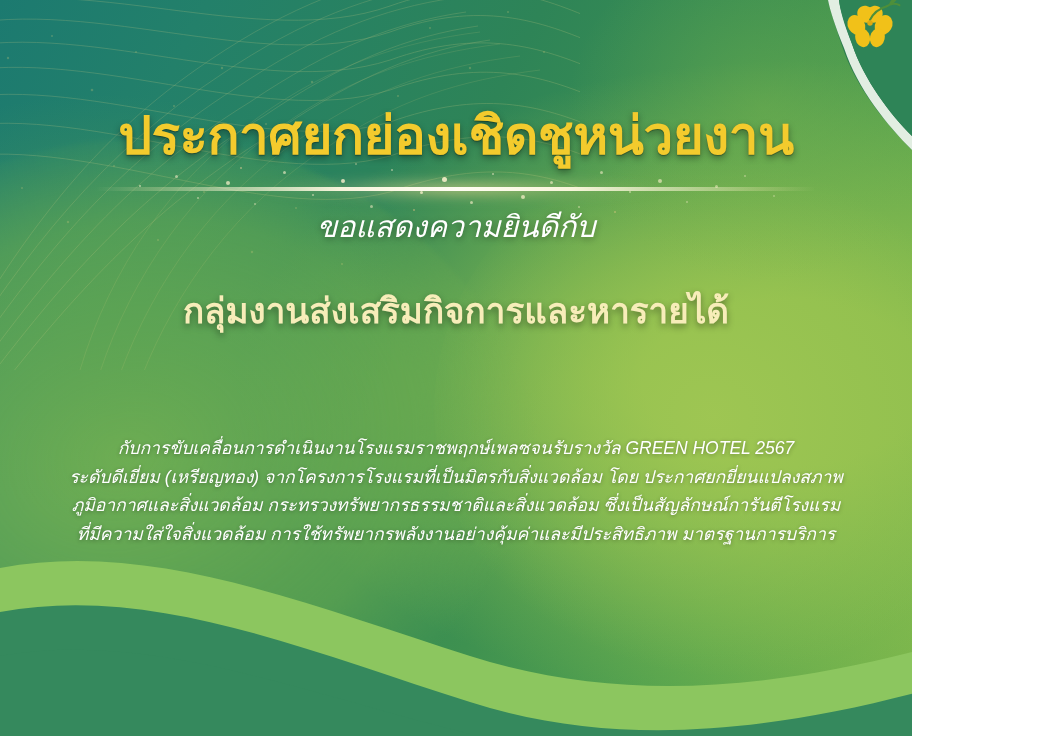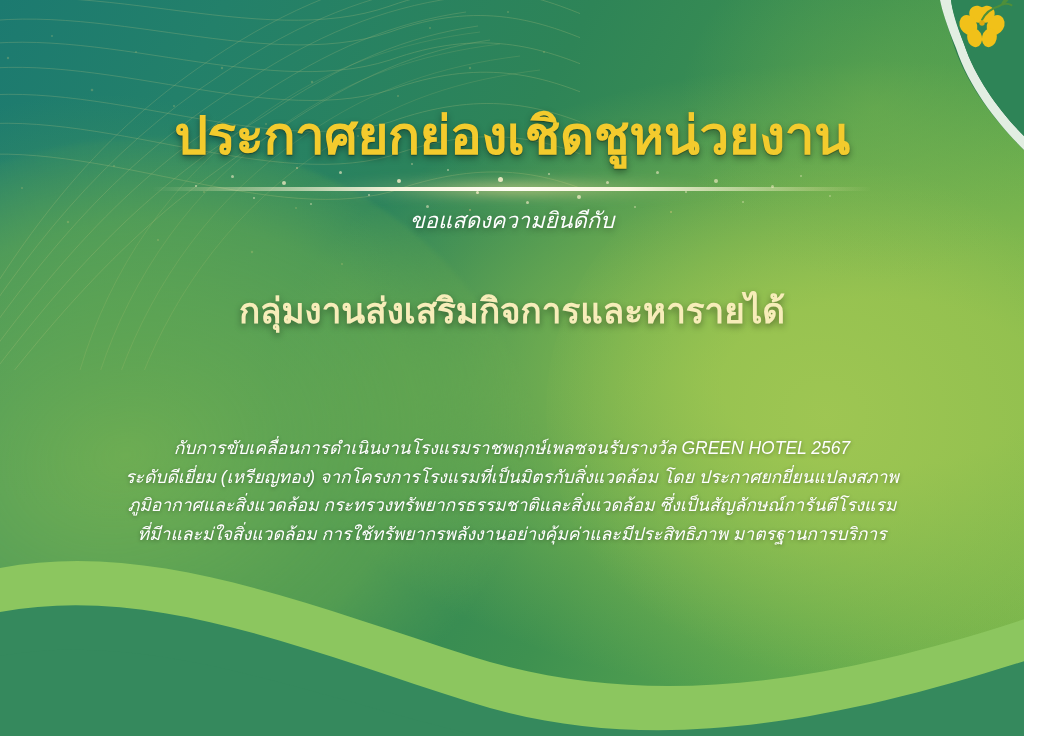--- a/index.html
+++ b/index.html
@@ -6,21 +6,21 @@
     margin: 0;
     padding: 0;
     background: #ffffff;
   }
   body {
     font-family: "Liberation Sans", "DejaVu Sans", sans-serif;
   }
 
   #poster {
     position: relative;
-    width: 1024px;
+    width: 912px;
     height: 736px;
     overflow: hidden;
     background: #2e8457;
   }
 
   
   .bg-layer {
     position: absolute;
     inset: 0;
     pointer-events: none;
@@ -160,21 +160,21 @@
     font-weight: bold;
     color: #f3cb2d;
     letter-spacing: -0.5px;
     text-shadow: 0 3px 7px rgba(0,0,0,0.38), 0 1px 1px rgba(0,0,0,0.3);
   }
 
   .congrats {
     position: absolute;
     left: 0; right: 0;
     top: 203px;
-    font-size: 22px;
+    font-size: 30px;
     font-style: italic;
     font-weight: normal;
     color: #ffffff;
     text-shadow: 0 2px 6px rgba(0,0,0,0.35);
   }
 
   .recipient {
     position: absolute;
     left: 0; right: 0;
     top: 288px;
@@ -326,17 +326,17 @@
     <div class="congrats">ขอแสดงความยินดีกับ</div>
 
     <div class="recipient">
       <div>กลุ่มงานส่งเสริมกิจการและหารายได้</div>
     </div>
 
     <div class="body-text">
       <span class="line">กับการขับเคลื่อนการดำเนินงานโรงแรมราชพฤกษ์เพลซจนรับรางวัล GREEN HOTEL 2567</span>
       <span class="line">ระดับดีเยี่ยม (เหรียญทอง) จากโครงการโรงแรมที่เป็นมิตรกับสิ่งแวดล้อม โดย ประกาศยกยี่ยนแปลงสภาพ</span>
       <span class="line">ภูมิอากาศและสิ่งแวดล้อม กระทรวงทรัพยากรธรรมชาติและสิ่งแวดล้อม ซึ่งเป็นสัญลักษณ์การันตีโรงแรม</span>
-      <span class="line">ที่มีาและม่ใจสิ่งแวดล้อม การใช้ทรัพยากรพลังงานอย่างคุ้มค่าและมีประสิทธิภาพ มาตรฐานการบริการ</span>
+      <span class="line">ที่มีความใส่ใจสิ่งแวดล้อม การใช้ทรัพยากรพลังงานอย่างคุ้มค่าและมีประสิทธิภาพ มาตรฐานการบริการ</span>
     </div>
 
   </div>
 </div>
 
 </body></html>

